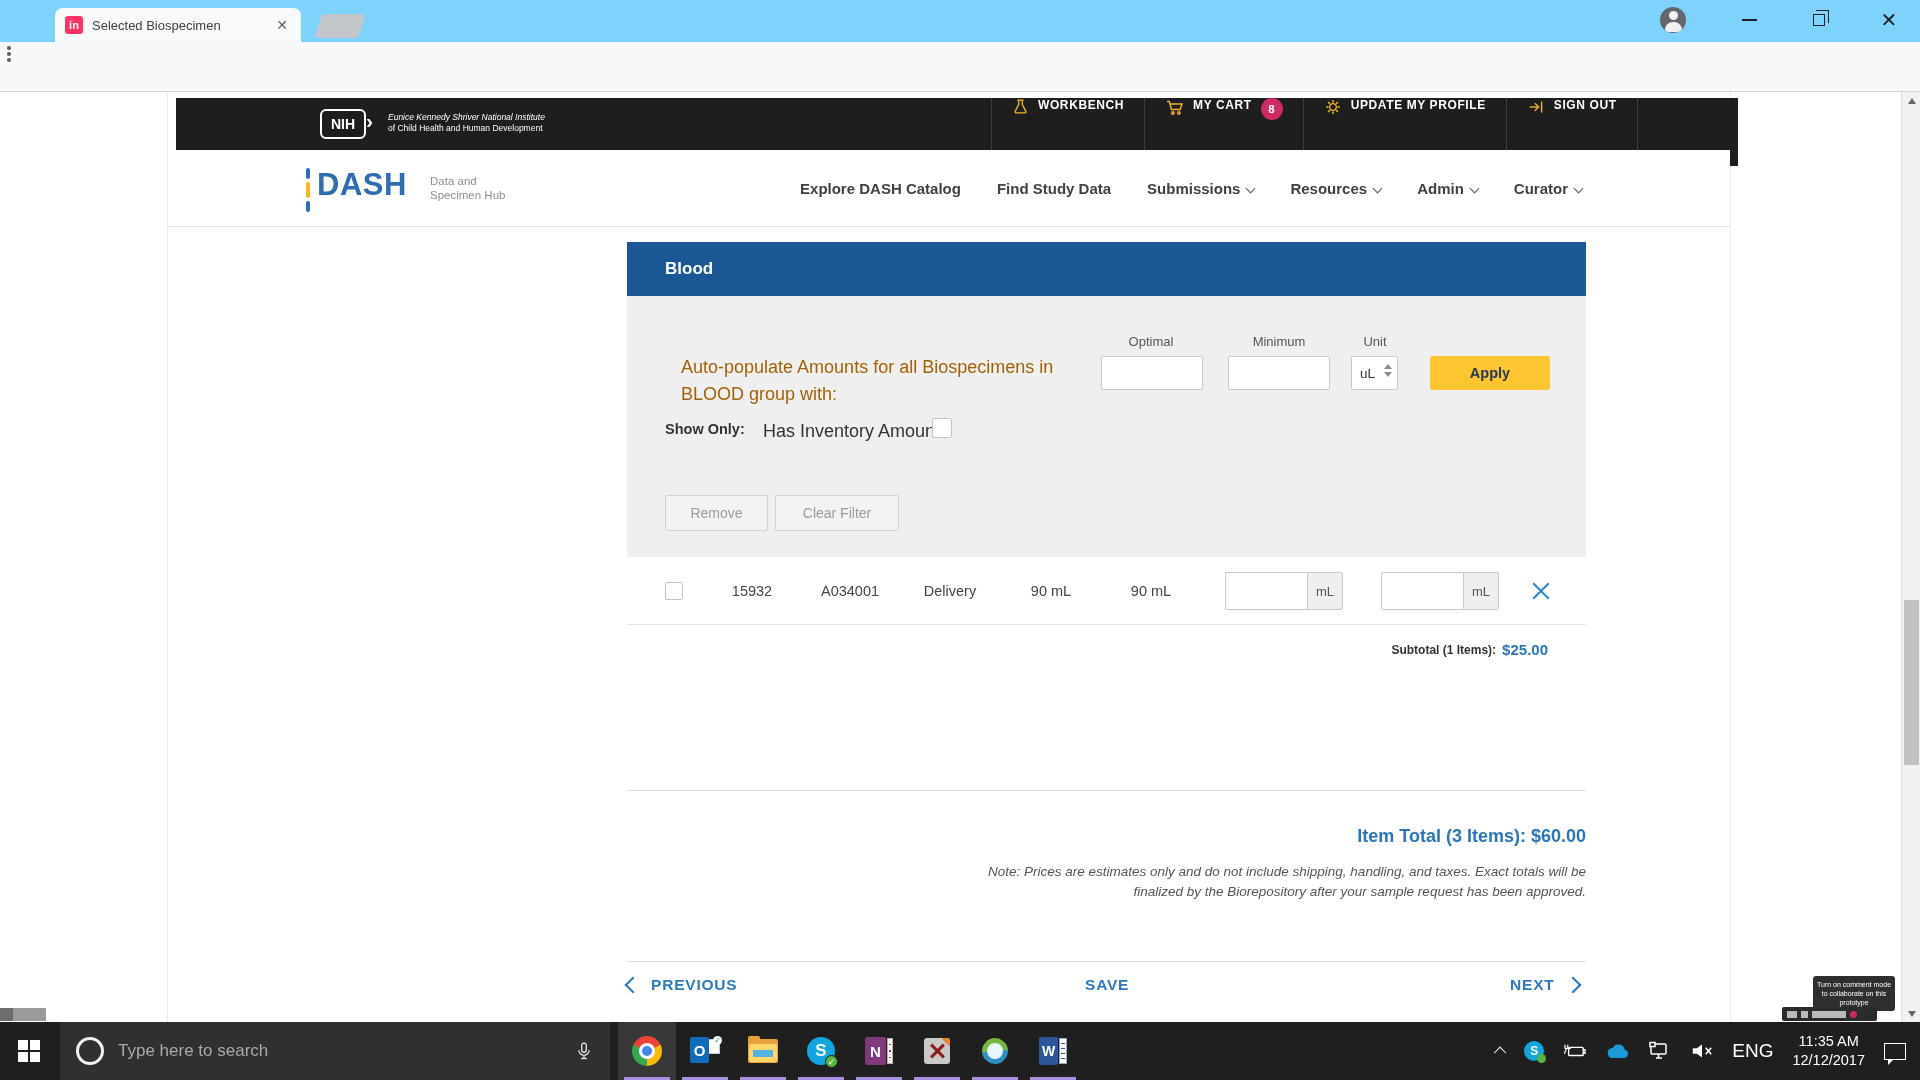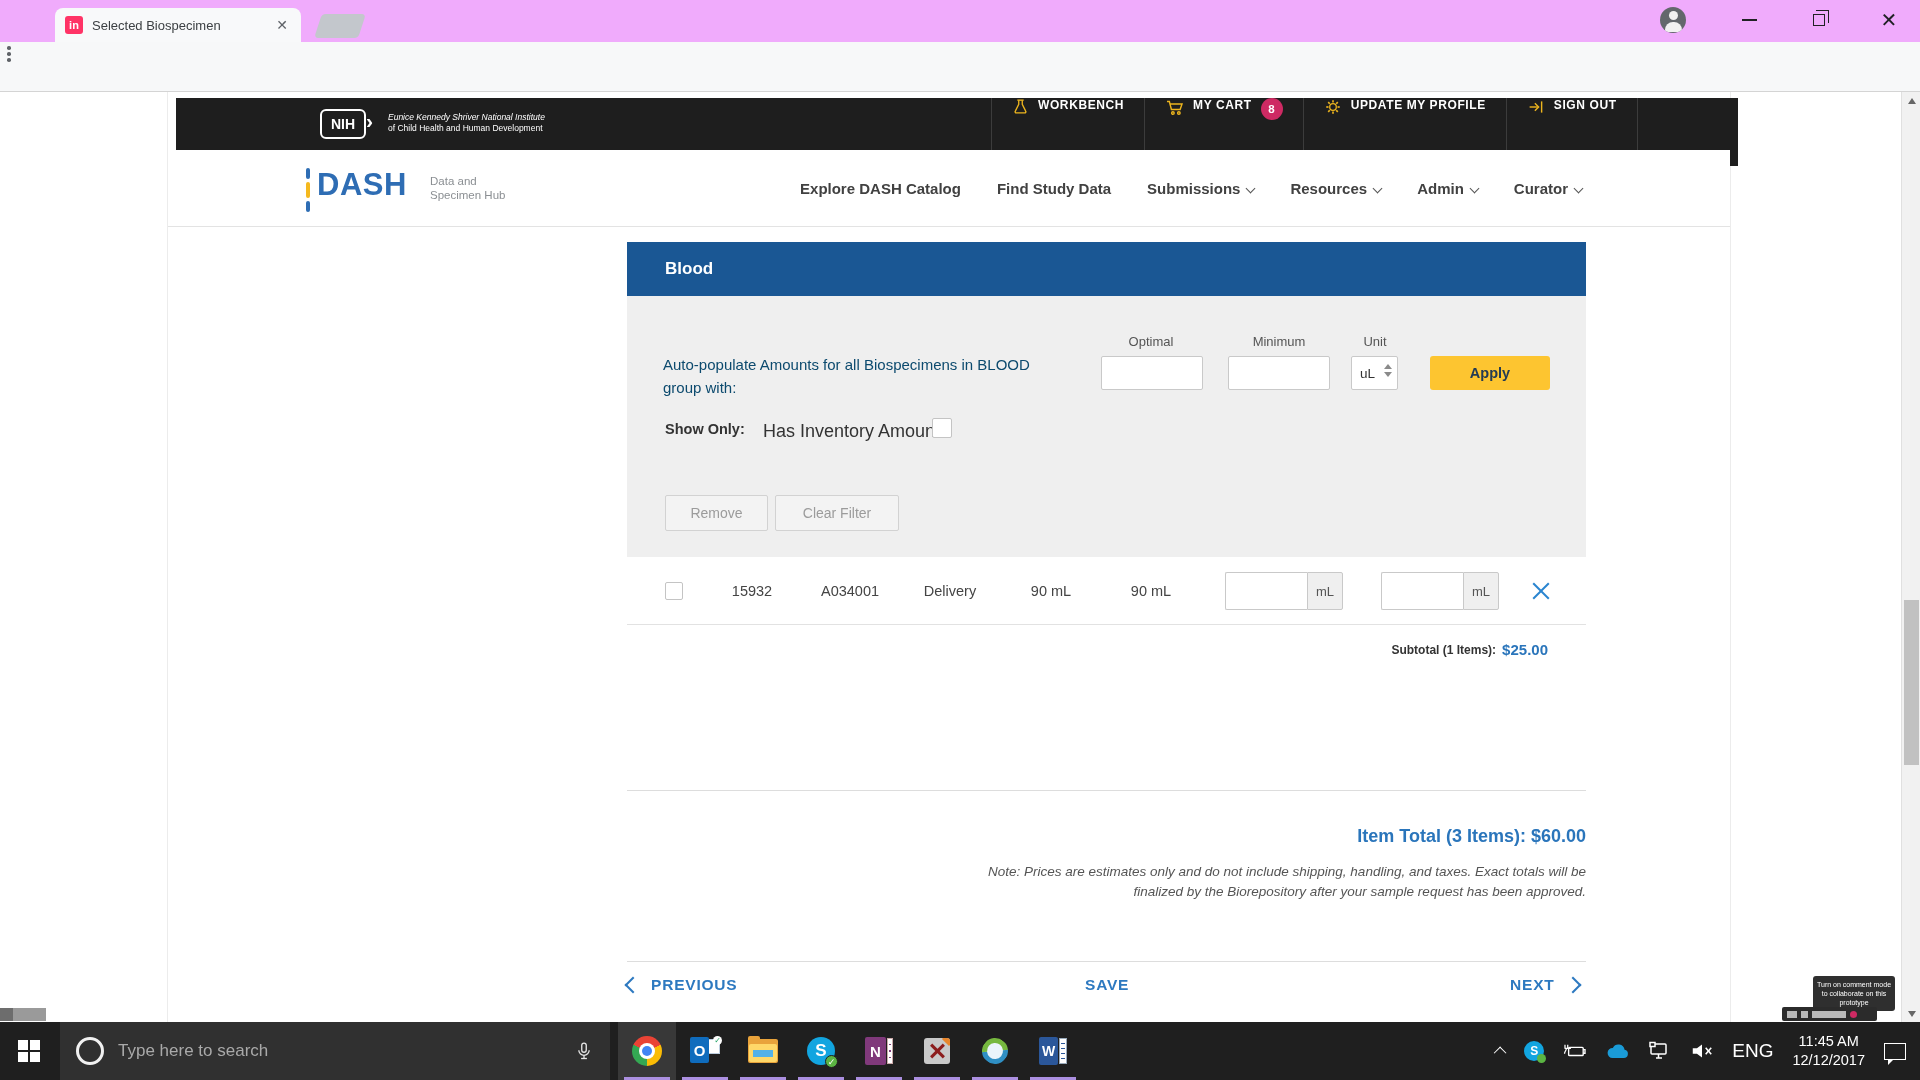--- a/index.html
+++ b/index.html
@@ -1,21 +1,21 @@
 <!DOCTYPE html>
 <html><head>
 <meta charset="utf-8">
 <style>
   * { margin:0; padding:0; box-sizing:border-box; }
   html,body { width:1920px; height:1080px; overflow:hidden; background:#fff;
               font-family:"Liberation Sans","DejaVu Sans",sans-serif; }
   .abs { position:absolute; }
 
   
-  .tabstrip { left:0; top:0; width:1920px; height:42px; background:#f0abfc; }
+  .tabstrip { left:0; top:0; width:1920px; height:42px; background:#7dd3fc; }
   .tab { left:55px; top:8px; width:246px; height:34px; background:#f8f9fa;
          border-radius:8px 8px 0 0; display:flex; align-items:center; padding:0 10px; }
   .favicon { width:18px; height:18px; border-radius:3px; background:#ff3366; color:#fff;
              font-size:11px; font-weight:bold; display:flex; align-items:center; justify-content:center; }
   .tab-title { flex:1; margin-left:9px; font-size:13px; color:#3c4043; white-space:nowrap; overflow:hidden; }
   .tab-close { width:18px; height:18px; color:#5f6368; font-size:14px; line-height:18px; text-align:center; cursor:pointer; }
   .ghost-tab { left:318px; top:14px; width:44px; height:24px; background:#c3c7cc;
                border-radius:4px; transform:skewX(-18deg); }
   .win-btn { top:0; width:46px; height:40px; display:flex; align-items:center; justify-content:center; color:#202124; }
   .profile-circle { width:26px; height:26px; border-radius:50%; background:#63676c; position:relative; overflow:hidden; }
@@ -73,21 +73,21 @@
   .main-nav { right:148px; top:0; height:77px; display:flex; align-items:center; gap:36px; }
   .nav-link { color:#414141; font-size:15px; font-weight:600; cursor:pointer; white-space:nowrap; }
   .chev { display:inline-block; width:7px; height:7px; border-right:1.7px solid #555; border-bottom:1.7px solid #555;
           transform:rotate(45deg); margin-left:7px; vertical-align:2.5px; }
 
   
   .panel { left:627px; top:150px; width:959px; }
   .panel-header { width:959px; height:54px; background:#1a5794; color:#fff; font-size:17px; font-weight:bold;
                   display:flex; align-items:center; padding-left:38px; }
   .panel-filter { width:959px; height:261px; background:#efefef; position:relative; }
-  .autopop { left:36px; top:58px; width:400px; font-size:15px; color:#0c4a6e; line-height:1.5; }
+  .autopop { left:54px; top:58px; width:400px; font-size:18px; color:#a16207; line-height:1.5; }
   .flt-label { top:38px; font-size:13px; color:#555; text-align:center; width:110px; }
   .flt-input { top:60px; height:34px; background:#fff; border:1px solid #c9c9c9; border-radius:2px; font-size:14px; padding:0 8px; }
   .unit-box { left:724px; top:60px; width:47px; height:34px; background:#fff; border:1px solid #c9c9c9; border-radius:2px;
               display:flex; align-items:center; padding-left:8px; font-size:13.5px; color:#333; cursor:pointer; }
   .spin { position:absolute; right:5px; top:7px; display:flex; flex-direction:column; gap:3px; }
   .spin i { width:0; height:0; border-left:4px solid transparent; border-right:4px solid transparent; display:block; }
   .spin .up { border-bottom:5px solid #8a8a8a; }
   .spin .dn { border-top:5px solid #8a8a8a; }
   .apply-btn { left:803px; top:60px; width:120px; height:34px; background:#fdc530; border:none; border-radius:3px;
                color:#243b53; font-size:14.5px; font-weight:bold; cursor:pointer; }
@@ -526,20 +526,20 @@
           <g stroke="#fff" stroke-width="1.7">
             <line x1="17" y1="6.5" x2="23" y2="13.5"></line>
             <line x1="23" y1="6.5" x2="17" y2="13.5"></line>
           </g>
         </svg>
     </div>
     <div class="tray-item">
         <span class="lang">ENG</span>
       </div>
     <div class="clock">
-      <div>11:45 AM</div>
+      <div>11:35 AM</div>
       <div>12/12/2017</div>
     </div>
     <div class="tray-item" style="padding-right:14px">
         <div class="bubble"></div>
       </div>
   </div>
 </div>
 
 </body></html>

